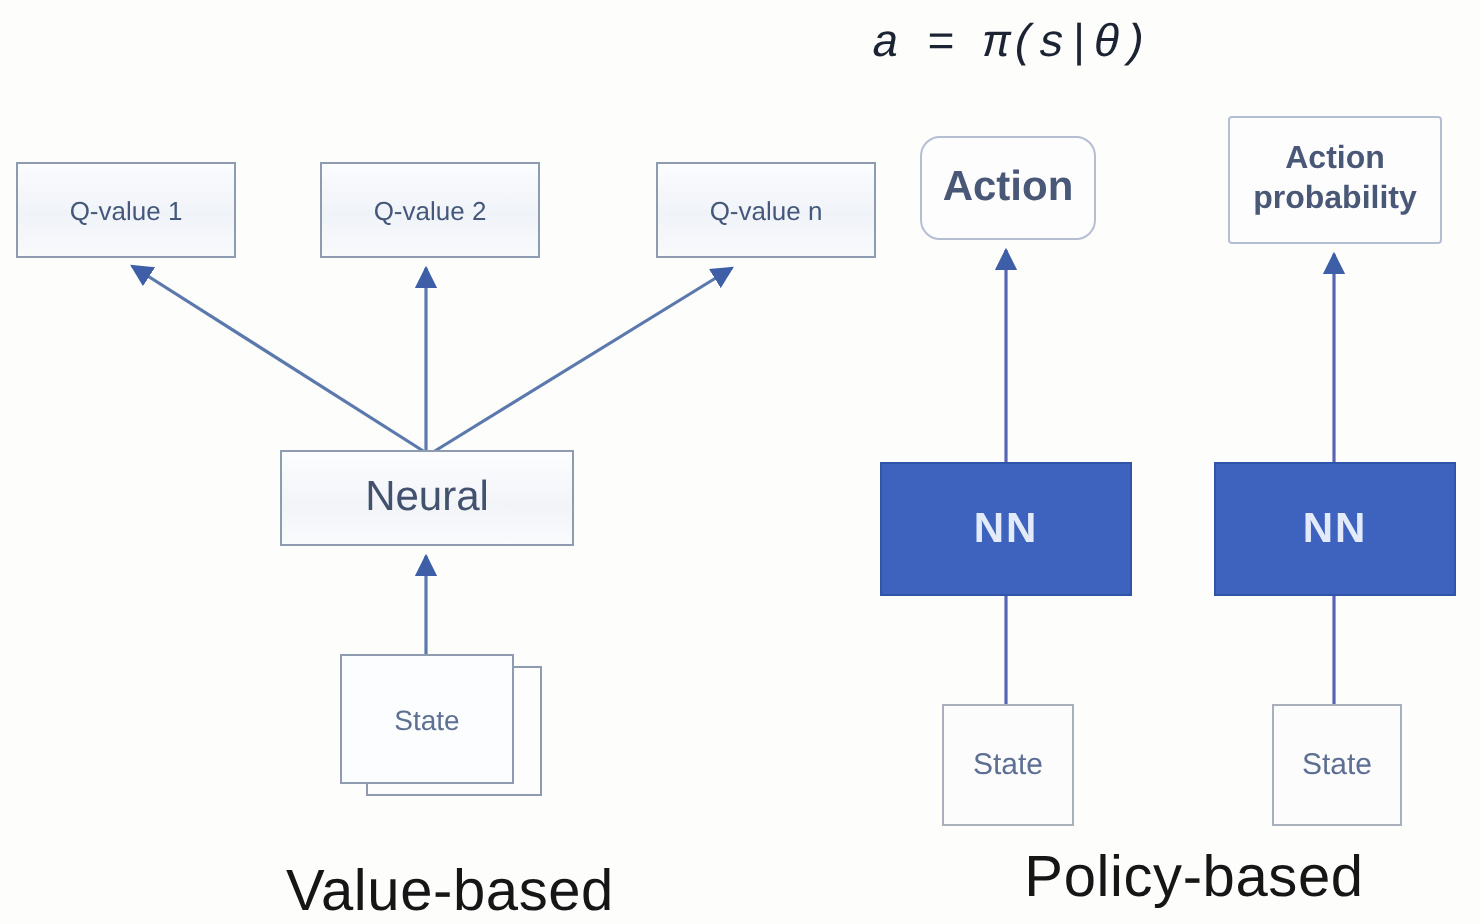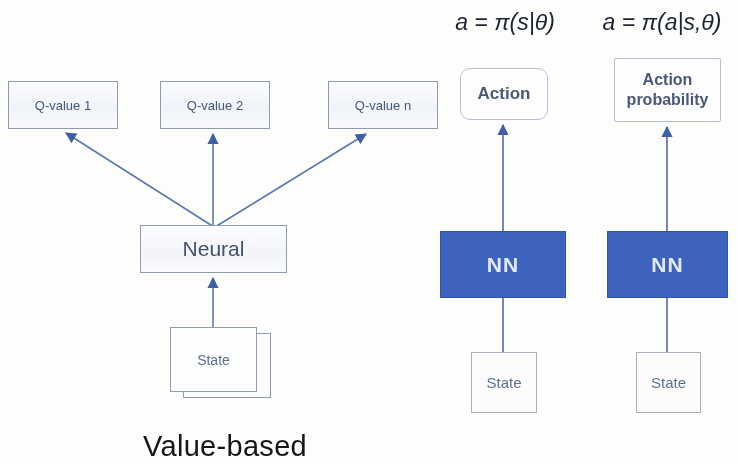--- a/index.html
+++ b/index.html
@@ -55,36 +55,36 @@
     border: 1px solid var(--box-border, #8e9bb1);
     background: #fcfdfe;
     color: var(--state-text, #5d6f92);
     font-size: 14px;
   }
 
   .formula {
     position: absolute;
     top: 6px; height: 32px;
     display: flex; align-items: center; justify-content: center;
-    font-family: Liberation Sans, sans-serif;
+    font-family: Liberation Mono, monospace;
     font-style: italic;
     font-size: 23px;
     color: var(--formula-text, #1c2433);
     white-space: nowrap;
   }
   .formula-1 { left: 440px; width: 130px; }
   .formula-2 { left: 592px; width: 140px; }
 
   .action {
     left: 460px; top: 68px; width: 88px; height: 52px;
     border: 1.5px solid var(--round-border, #b6bfd2);
     border-radius: 10px;
     background: #fdfdfe;
     color: var(--action-text, #4a5878);
-    font-size: 17px;
+    font-size: 21px;
     font-weight: 600;
     text-align: right;
   }
   .action-prob {
     left: 614px; top: 58px; width: 107px; height: 64px;
     border: 1.5px solid var(--round-border, #b6bfd2);
     border-radius: 2px;
     background: #fdfdfe;
     color: var(--action-text, #4a5878);
     font-size: 16px;
@@ -155,25 +155,25 @@
   <div class="box qbox" style="left:328px; top:81px;">Q-value n</div>
 
   <div class="box neural">Neural</div>
 
   <div class="state-back"></div>
   <div class="box state-front">State</div>
 
   <div class="section-label label-left">Value-based</div>
 
   <div class="formula formula-1">a = π(s|θ)</div>
-  <div class="formula formula-2">a = π(a|s,θ)</div>
 
   <div class="box action">Action</div>
   <div class="box action-prob">Action probability</div>
 
   <div class="box nn nn-1">NN</div>
   <div class="box nn nn-2">NN</div>
 
   <div class="box rstate rstate-1">State</div>
   <div class="box rstate rstate-2">State</div>
 
+  <div class="section-label label-right">Policy-based</div>
 
 </div>
 
 </body></html>

